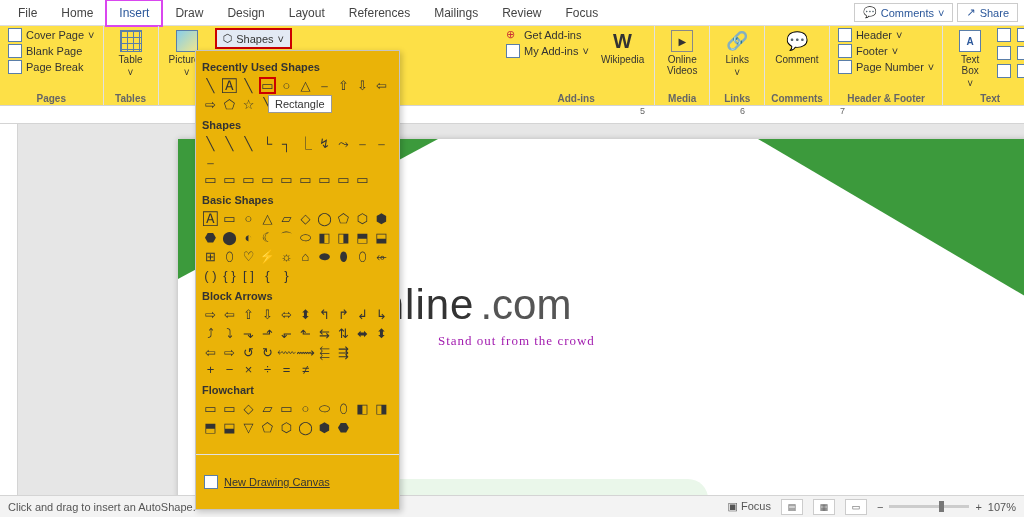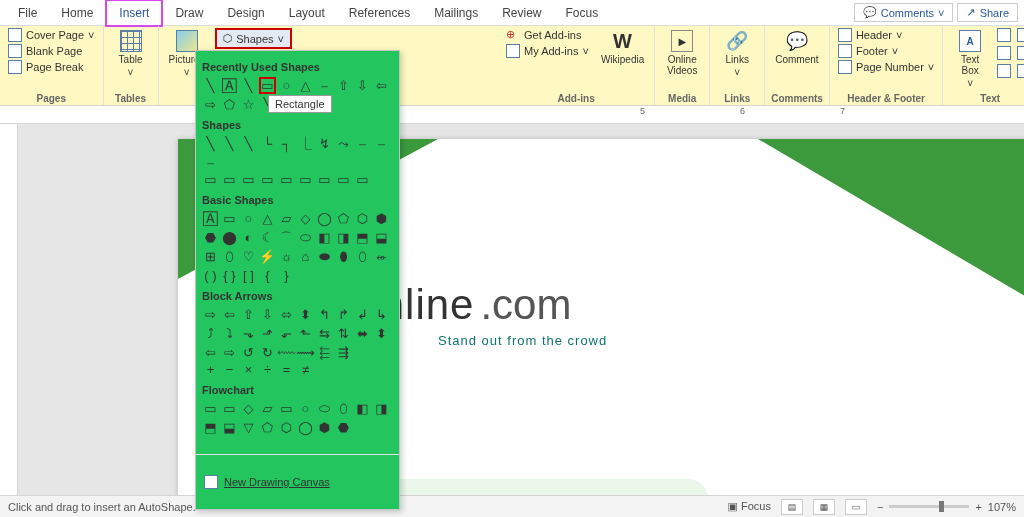--- a/index.html
+++ b/index.html
@@ -7,35 +7,35 @@
 
 
 .tabstrip { height:26px; background:#fff; border-bottom:1px solid #ddd; display:flex; align-items:center; padding:0 6px; }
 .tab { padding:5px 12px; cursor:pointer; font-size:12px; color:#444; }
 .tab.active { color:#2b579a; border-bottom:2px solid #2b579a; }
 .tab.highlighted { border:2px solid #d946ef; }
 .tabstrip .spacer { flex:1; }
 .top-btn { border:1px solid #ccc; background:#fff; padding:2px 8px; margin-left:4px; font-size:11px; color:#2b579a; display:flex; align-items:center; gap:4px; }
 
 
-.ribbon { height:80px; background:#fef9c3; border-bottom:1px solid #d4d4d4; display:flex; }
+.ribbon { height:80px; background:#fde047; border-bottom:1px solid #d4d4d4; display:flex; }
 .group { border-right:1px solid #e1e1e1; display:flex; flex-direction:column; justify-content:space-between; padding:2px 6px 1px; }
 .group-label { text-align:center; font-size:10px; color:#666; padding-top:2px;font-weight:bold; }
 .group-body { display:flex; align-items:flex-start; gap:6px; flex:1; }
 .big-btn { display:flex; flex-direction:column; align-items:center; justify-content:flex-start; padding:2px 4px; font-size:10px; text-align:center; gap:2px; min-width:42px; }
 .big-btn .ic { width:22px; height:22px; }
 .small-stack { display:flex; flex-direction:column; gap:2px; }
 .small-item { display:flex; align-items:center; gap:4px; font-size:11px; padding:0 2px; white-space:nowrap; }
 .mini-ic { width:14px; height:14px; display:inline-block; }
 
 
 .shapes-btn { border:2px solid #c00; background:#e3eaf4; padding:2px 6px; display:flex; align-items:center; gap:4px; font-size:11px; }
 
 
-.shapes-dd { position:absolute; top:50px; left:195px; width:205px; height:460px; background:#22c55e; border:1px solid #c4c4c4; box-shadow:2px 2px 6px rgba(0,0,0,.2); z-index:50; overflow:hidden; display:flex; flex-direction:column; }
+.shapes-dd { position:absolute; top:50px; left:195px; width:205px; height:460px; background:#eab308; border:1px solid #c4c4c4; box-shadow:2px 2px 6px rgba(0,0,0,.2); z-index:50; overflow:hidden; display:flex; flex-direction:column; }
 .shapes-dd .scroll { overflow-y:auto; flex:1; padding:4px 6px; }
 .shapes-dd .scroll::-webkit-scrollbar { width:12px; }
 .shapes-dd .scroll::-webkit-scrollbar-thumb { background:#c1c1c1; }
 .sg-title { font-weight:600; font-size:11px; margin:6px 0 4px; color:#333; }
 .sg-grid { display:flex; flex-wrap:wrap; gap:2px; }
 .shp { width:17px; height:17px; display:flex; align-items:center; justify-content:center; font-size:13px; font-family:"Segoe MDL2 Assets","Segoe UI Symbol",Arial; color:#333; border:1px solid transparent; }
 .shp.hl { border:2px solid #c00; }
 .dd-footer { padding:20px 8px; border-top:1px solid #e1e1e1; font-size:11px; display:flex; align-items:center; gap:6px; }
 .tooltip { position:absolute; top:95px; left:268px; background:#fff; border:1px solid #999; padding:2px 6px; font-size:11px; z-index:60; }
 
@@ -48,21 +48,21 @@
 .page { position:absolute; left:160px; top:15px; width:920px; height:420px; background:#fff; box-shadow:0 0 6px rgba(0,0,0,.2); overflow:hidden; }
 .tri-left { position:absolute; left:0; top:0; width:0; height:0; border-top:0 solid transparent; border-right:200px solid transparent; border-top:100px solid #3c9a3c;  }
 .tri-left { border-style:solid; border-width:140px 260px 0 0; border-color:#3c9a3c transparent transparent transparent; }
 .tri-right { position:absolute; right:0; top:0; border-style:solid; border-width:0 340px 200px 0; border-color:transparent #3c9a3c transparent transparent; }
 .logo-wrap { position:absolute; left:60px; top:140px; display:flex; align-items:center; gap:6px; font-family:Arial; }
 .logo-text1 { font-size:42px; font-weight:400; letter-spacing:1px; }
 .logo-text2 { font-size:42px; font-weight:300; color:#555; }
 .logo-badge { width:52px; height:52px; border:3px solid #3c9a3c; border-radius:50%; display:flex; align-items:center; justify-content:center; position:relative; }
 .logo-badge::before { content:""; position:absolute; inset:4px; border:2px solid #ccc; border-radius:50%; }
 .logo-x { font-size:24px; font-weight:bold; color:#3c9a3c; z-index:1; }
-.tagline { position:absolute; left:260px; top:194px; font-size:13px; color:#0f766e; letter-spacing:1px; }
+.tagline { position:absolute; left:260px; top:194px; font-size:13px; color:#a21caf; letter-spacing:1px;font-family:Liberation Serif, serif; }
 .faded-box { position:absolute; left:110px; bottom:-40px; width:420px; height:120px; background:#eaf7ea; border-radius:20px; }
 
 
 .statusbar { position:absolute; bottom:0; left:0; right:0; height:22px; background:#f3f3f3; border-top:1px solid #d4d4d4; display:flex; align-items:center; padding:0 8px; font-size:11px; color:#555; gap:10px; }
 .statusbar .spacer { flex:1; }
 .view-btn { width:22px; height:16px; border:1px solid #ccc; background:#fff; font-size:9px; display:flex; align-items:center; justify-content:center; }
 .zoom { display:flex; align-items:center; gap:6px; }
 .zoom-track { width:80px; height:3px; background:#ccc; position:relative; }
 .zoom-thumb { position:absolute; top:-4px; left:50px; width:5px; height:11px; background:#777; }
 

